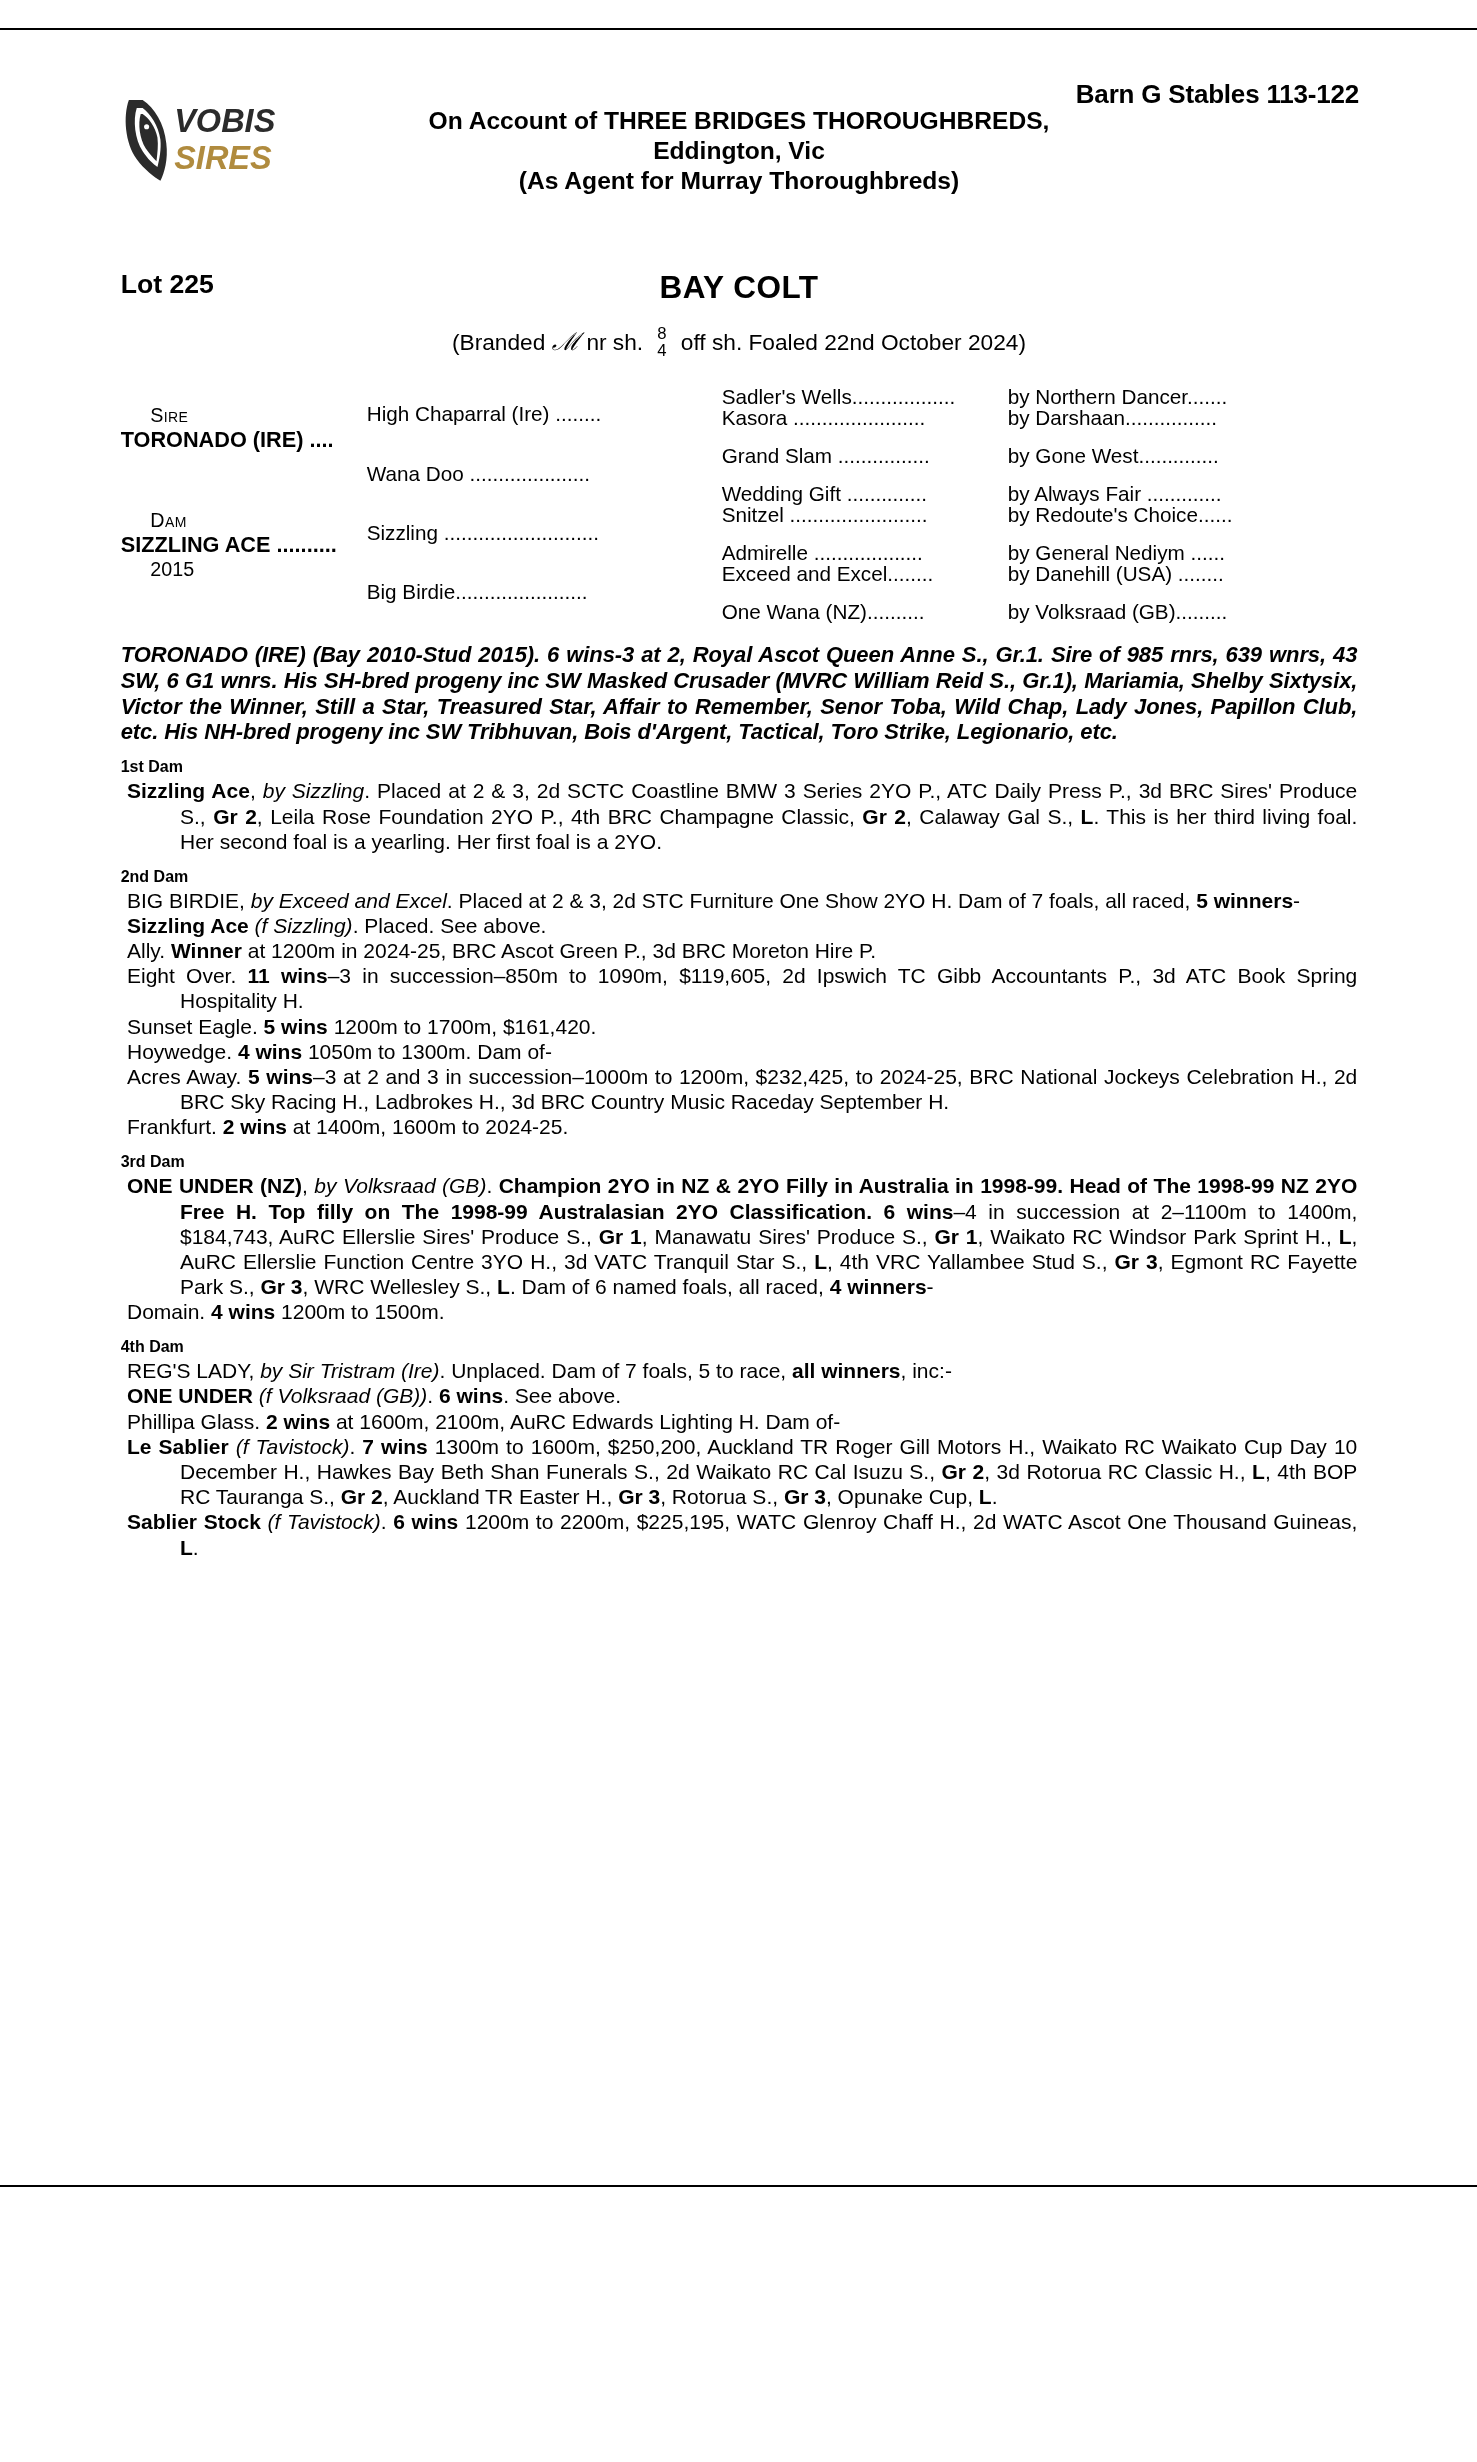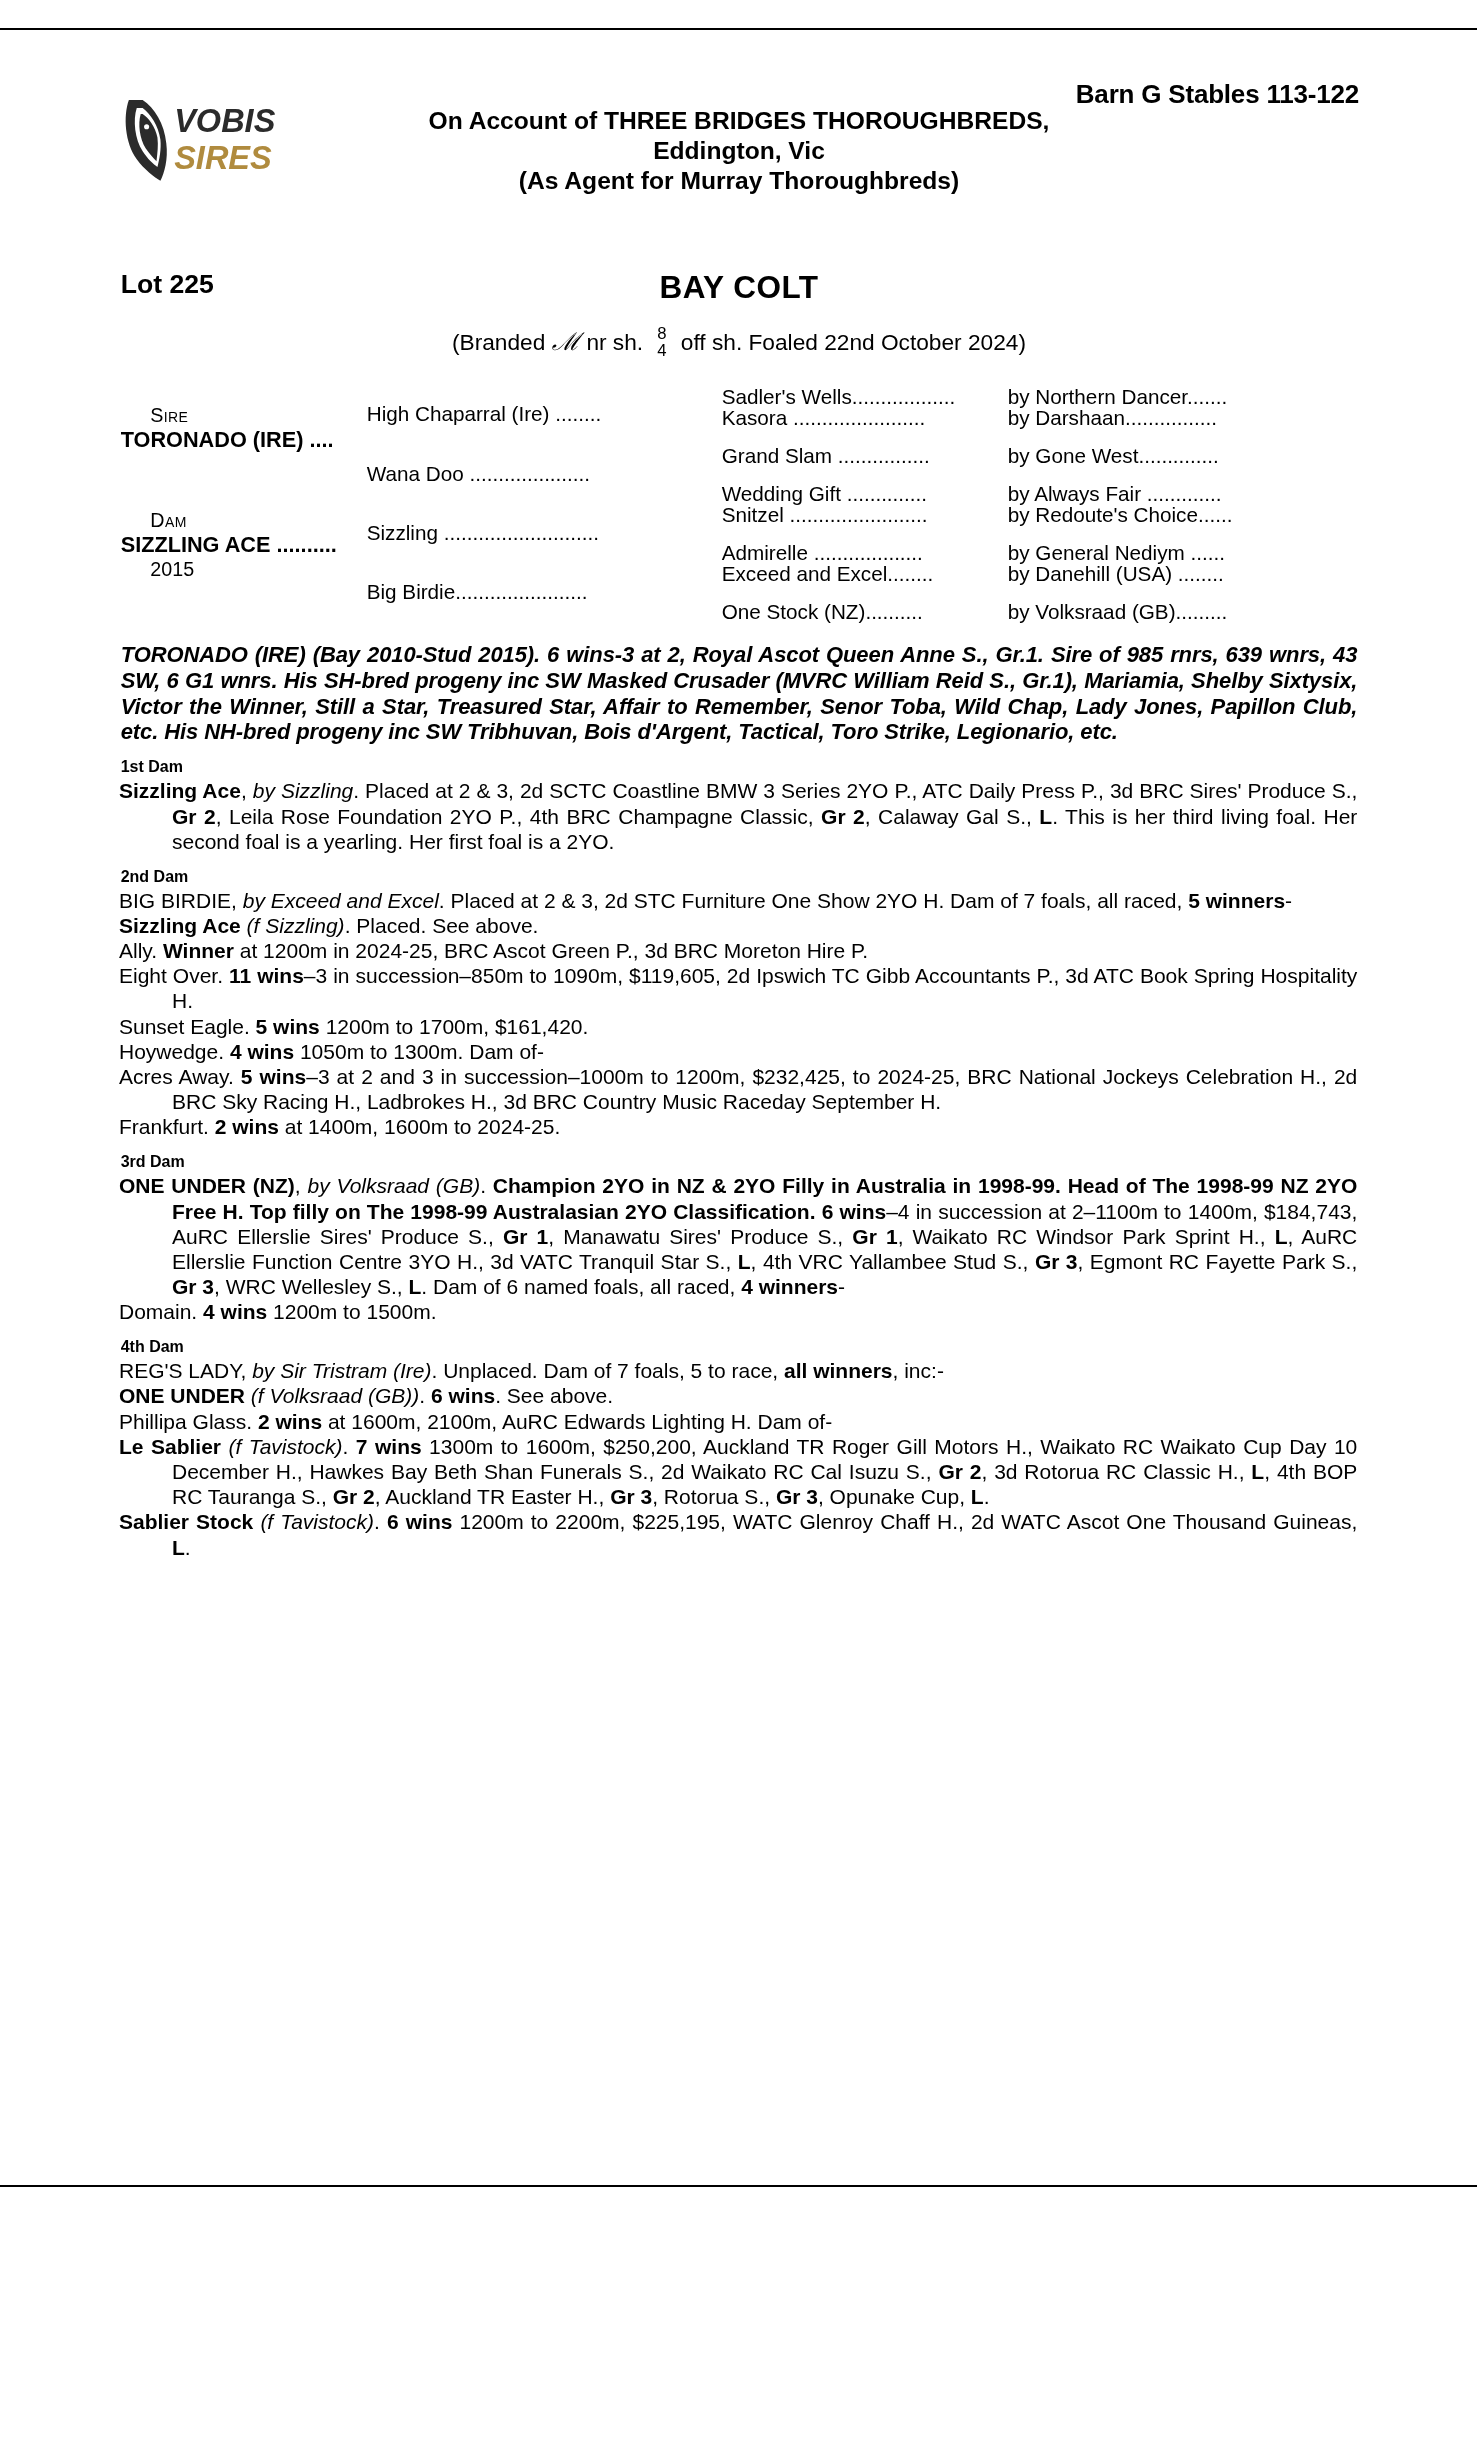--- a/index.html
+++ b/index.html
@@ -198,21 +198,21 @@
     margin: 0 21.7px 0 21.7px;
     font-size: 21px;
     line-height: 1.2;
     text-align: justify;
   }
   .para.lvl1 { padding-left: 53px; text-indent: -21.7px; margin-left: 41px; }
   .para.lvl2 { padding-left: 53px; text-indent: -21.7px; margin-left: 83px; }
   .para.hang {
     padding-left: 53px;
     text-indent: -53px;
-    margin-left: 20px;
+    margin-left: 28px;
   }
   b { font-weight: bold; }
   i { font-style: italic; }
 </style>
 </head>
 <body>
 
 <div class="page">
   <div class="rule-top"></div>
   <div class="rule-bottom"></div>
@@ -272,21 +272,21 @@
       <div class="gp g4">Big Birdie.......................</div>
     </div>
     <div class="col3">
       <div class="gg r1"><span class="nm" style="width:286px">Sadler's Wells..................</span><span class="by">by Northern Dancer.......</span></div>
       <div class="gg r2"><span class="nm" style="width:286px">Kasora .......................</span><span class="by">by Darshaan................</span></div>
       <div class="gg r3"><span class="nm" style="width:286px">Grand Slam ................</span><span class="by">by Gone West..............</span></div>
       <div class="gg r4"><span class="nm" style="width:286px">Wedding Gift ..............</span><span class="by">by Always Fair .............</span></div>
       <div class="gg r5"><span class="nm" style="width:286px">Snitzel ........................</span><span class="by">by Redoute's Choice......</span></div>
       <div class="gg r6"><span class="nm" style="width:286px">Admirelle ...................</span><span class="by">by General Nediym ......</span></div>
       <div class="gg r7"><span class="nm" style="width:286px">Exceed and Excel........</span><span class="by">by Danehill (USA) ........</span></div>
-      <div class="gg r8"><span class="nm" style="width:286px">One Stock (NZ)..........</span><span class="by">by Volksraad (GB).........</span></div>
+      <div class="gg r8"><span class="nm" style="width:286px">One Wana (NZ)..........</span><span class="by">by Volksraad (GB).........</span></div>
     </div>
   </div>
 
   <div class="sirepara">TORONADO (IRE) (Bay 2010-Stud 2015). 6 wins-3 at 2, Royal Ascot Queen Anne S., Gr.1. Sire of 985 rnrs, 639 wnrs, 43 SW, 6 G1 wnrs. His SH-bred progeny inc SW Masked Crusader (MVRC William Reid S., Gr.1), Mariamia, Shelby Sixtysix, Victor the Winner, Still a Star, Treasured Star, Affair to Remember, Senor Toba, Wild Chap, Lady Jones, Papillon Club, etc. His NH-bred progeny inc SW Tribhuvan, Bois d'Argent, Tactical, Toro Strike, Legionario, etc.</div>
 
   <div id="sections">
       <div class="section-head">1st Dam</div>
       <div class="para hang"><b>Sizzling Ace</b>, <i>by Sizzling</i>. Placed at 2 &amp; 3, 2d SCTC Coastline BMW 3 Series 2YO P., ATC Daily Press P., 3d BRC Sires' Produce S., <b>Gr 2</b>, Leila Rose Foundation 2YO P., 4th BRC Champagne Classic, <b>Gr 2</b>, Calaway Gal S., <b>L</b>. This is her third living foal. Her second foal is a yearling. Her first foal is a 2YO.</div>
       <div class="section-head">2nd Dam</div>
       <div class="para hang">BIG BIRDIE, <i>by Exceed and Excel</i>. Placed at 2 &amp; 3, 2d STC Furniture One Show 2YO H. Dam of 7 foals, all raced, <b>5 winners</b>-</div>

